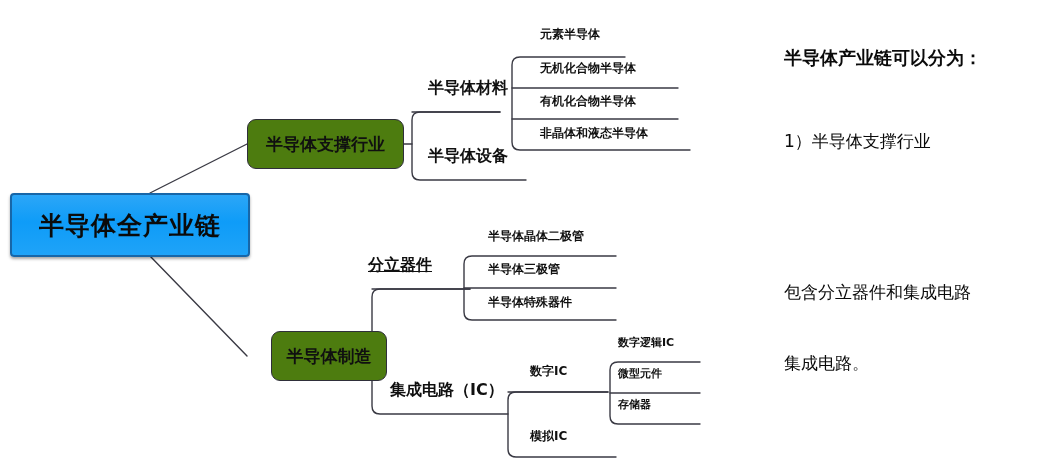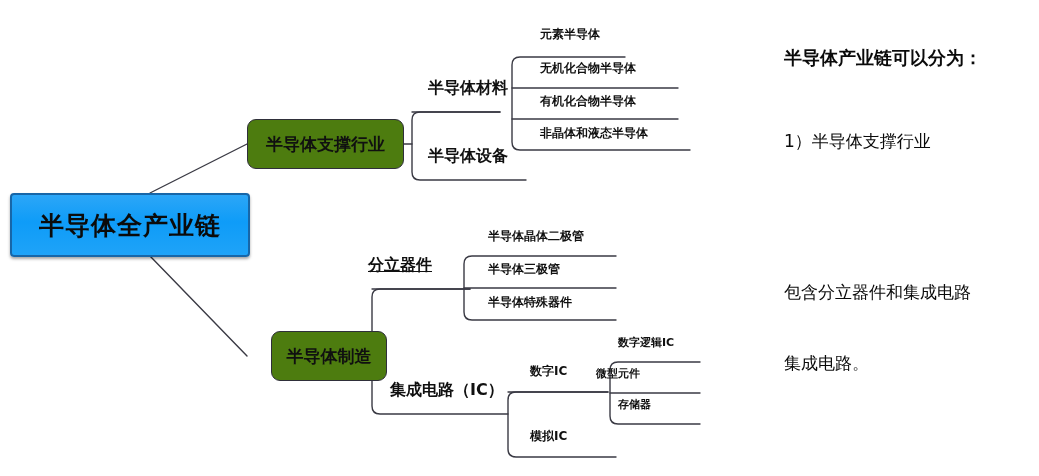--- a/index.html
+++ b/index.html
@@ -144,21 +144,21 @@
   <div class="lbl s15" style="left:540px;top:127px;">非晶体和液态半导体</div>
 
   <div class="lbl s15" style="left:488px;top:230px;">半导体晶体二极管</div>
   <div class="lbl s15" style="left:488px;top:263px;">半导体三极管</div>
   <div class="lbl s15" style="left:488px;top:296px;">半导体特殊器件</div>
 
   <div class="lbl s15" style="left:530px;top:365px;">数字IC</div>
   <div class="lbl s15" style="left:530px;top:430px;">模拟IC</div>
 
   <div class="lbl s14" style="left:618px;top:337px;">数字逻辑IC</div>
-  <div class="lbl s14" style="left:596px;top:368px;">微型元件</div>
+  <div class="lbl s14" style="left:618px;top:368px;">微型元件</div>
   <div class="lbl s14" style="left:618px;top:399px;">存储器</div>
 
   <div class="panel">
     <div class="ptitle">半导体产业链可以分为：</div>
     <div class="pline p1">1）半导体支撑行业</div>
     <div class="pline p4">包含分立器件和集成电路</div>
     <div class="pline p5">集成电路。</div>
   </div>
 
 

